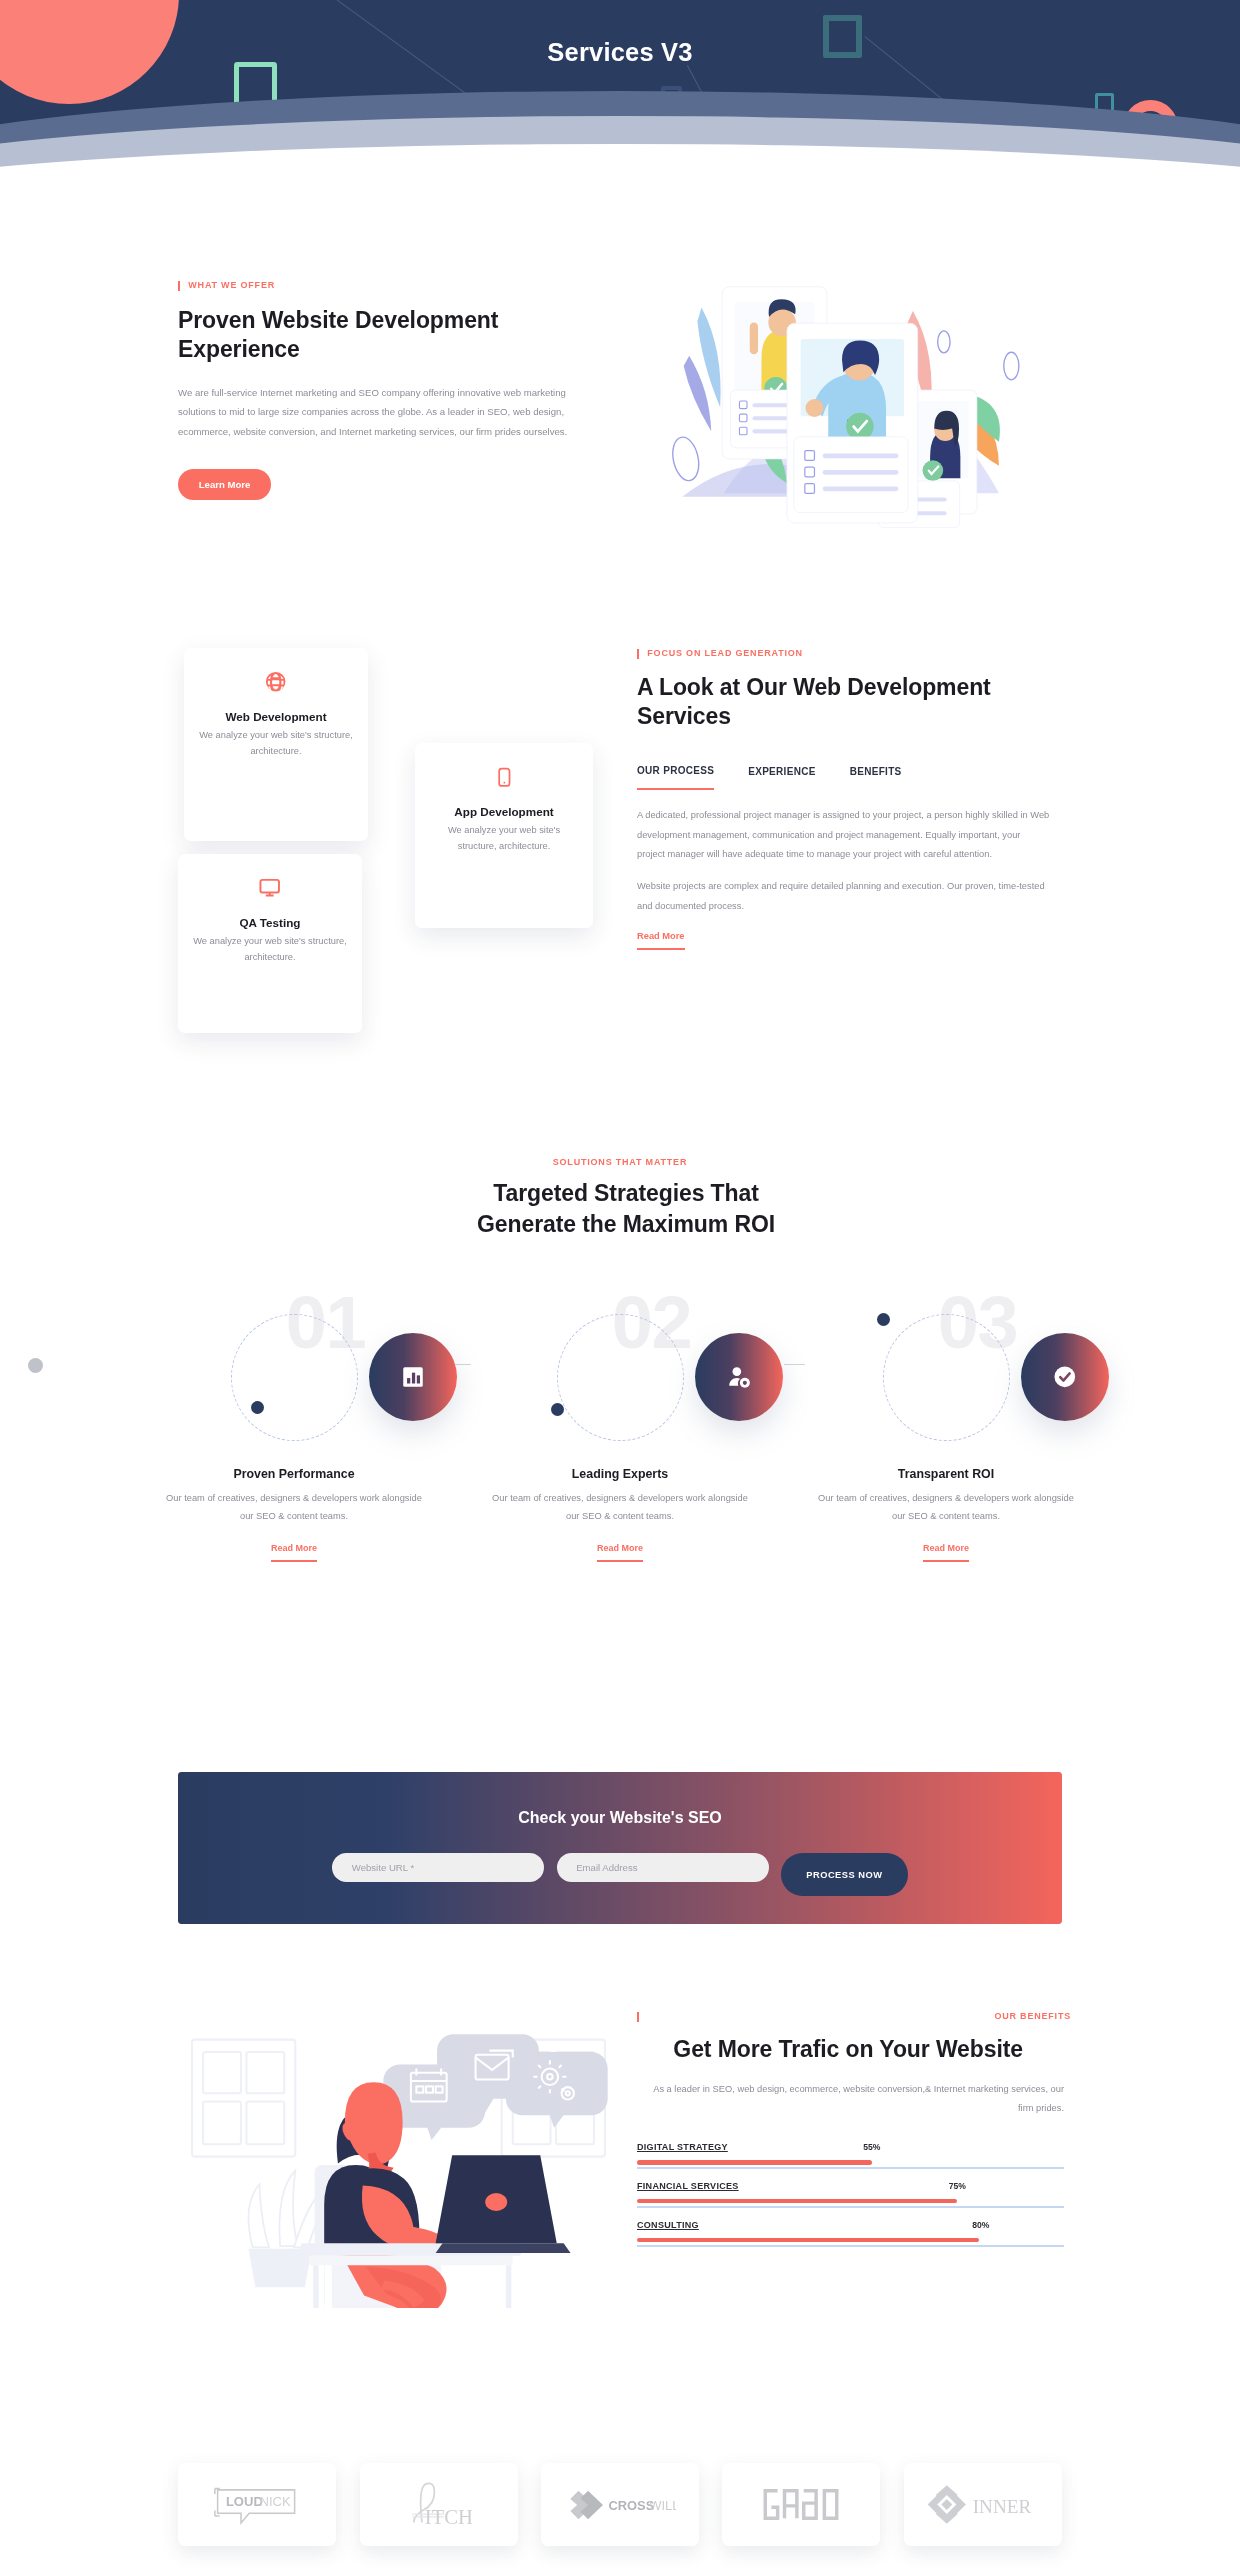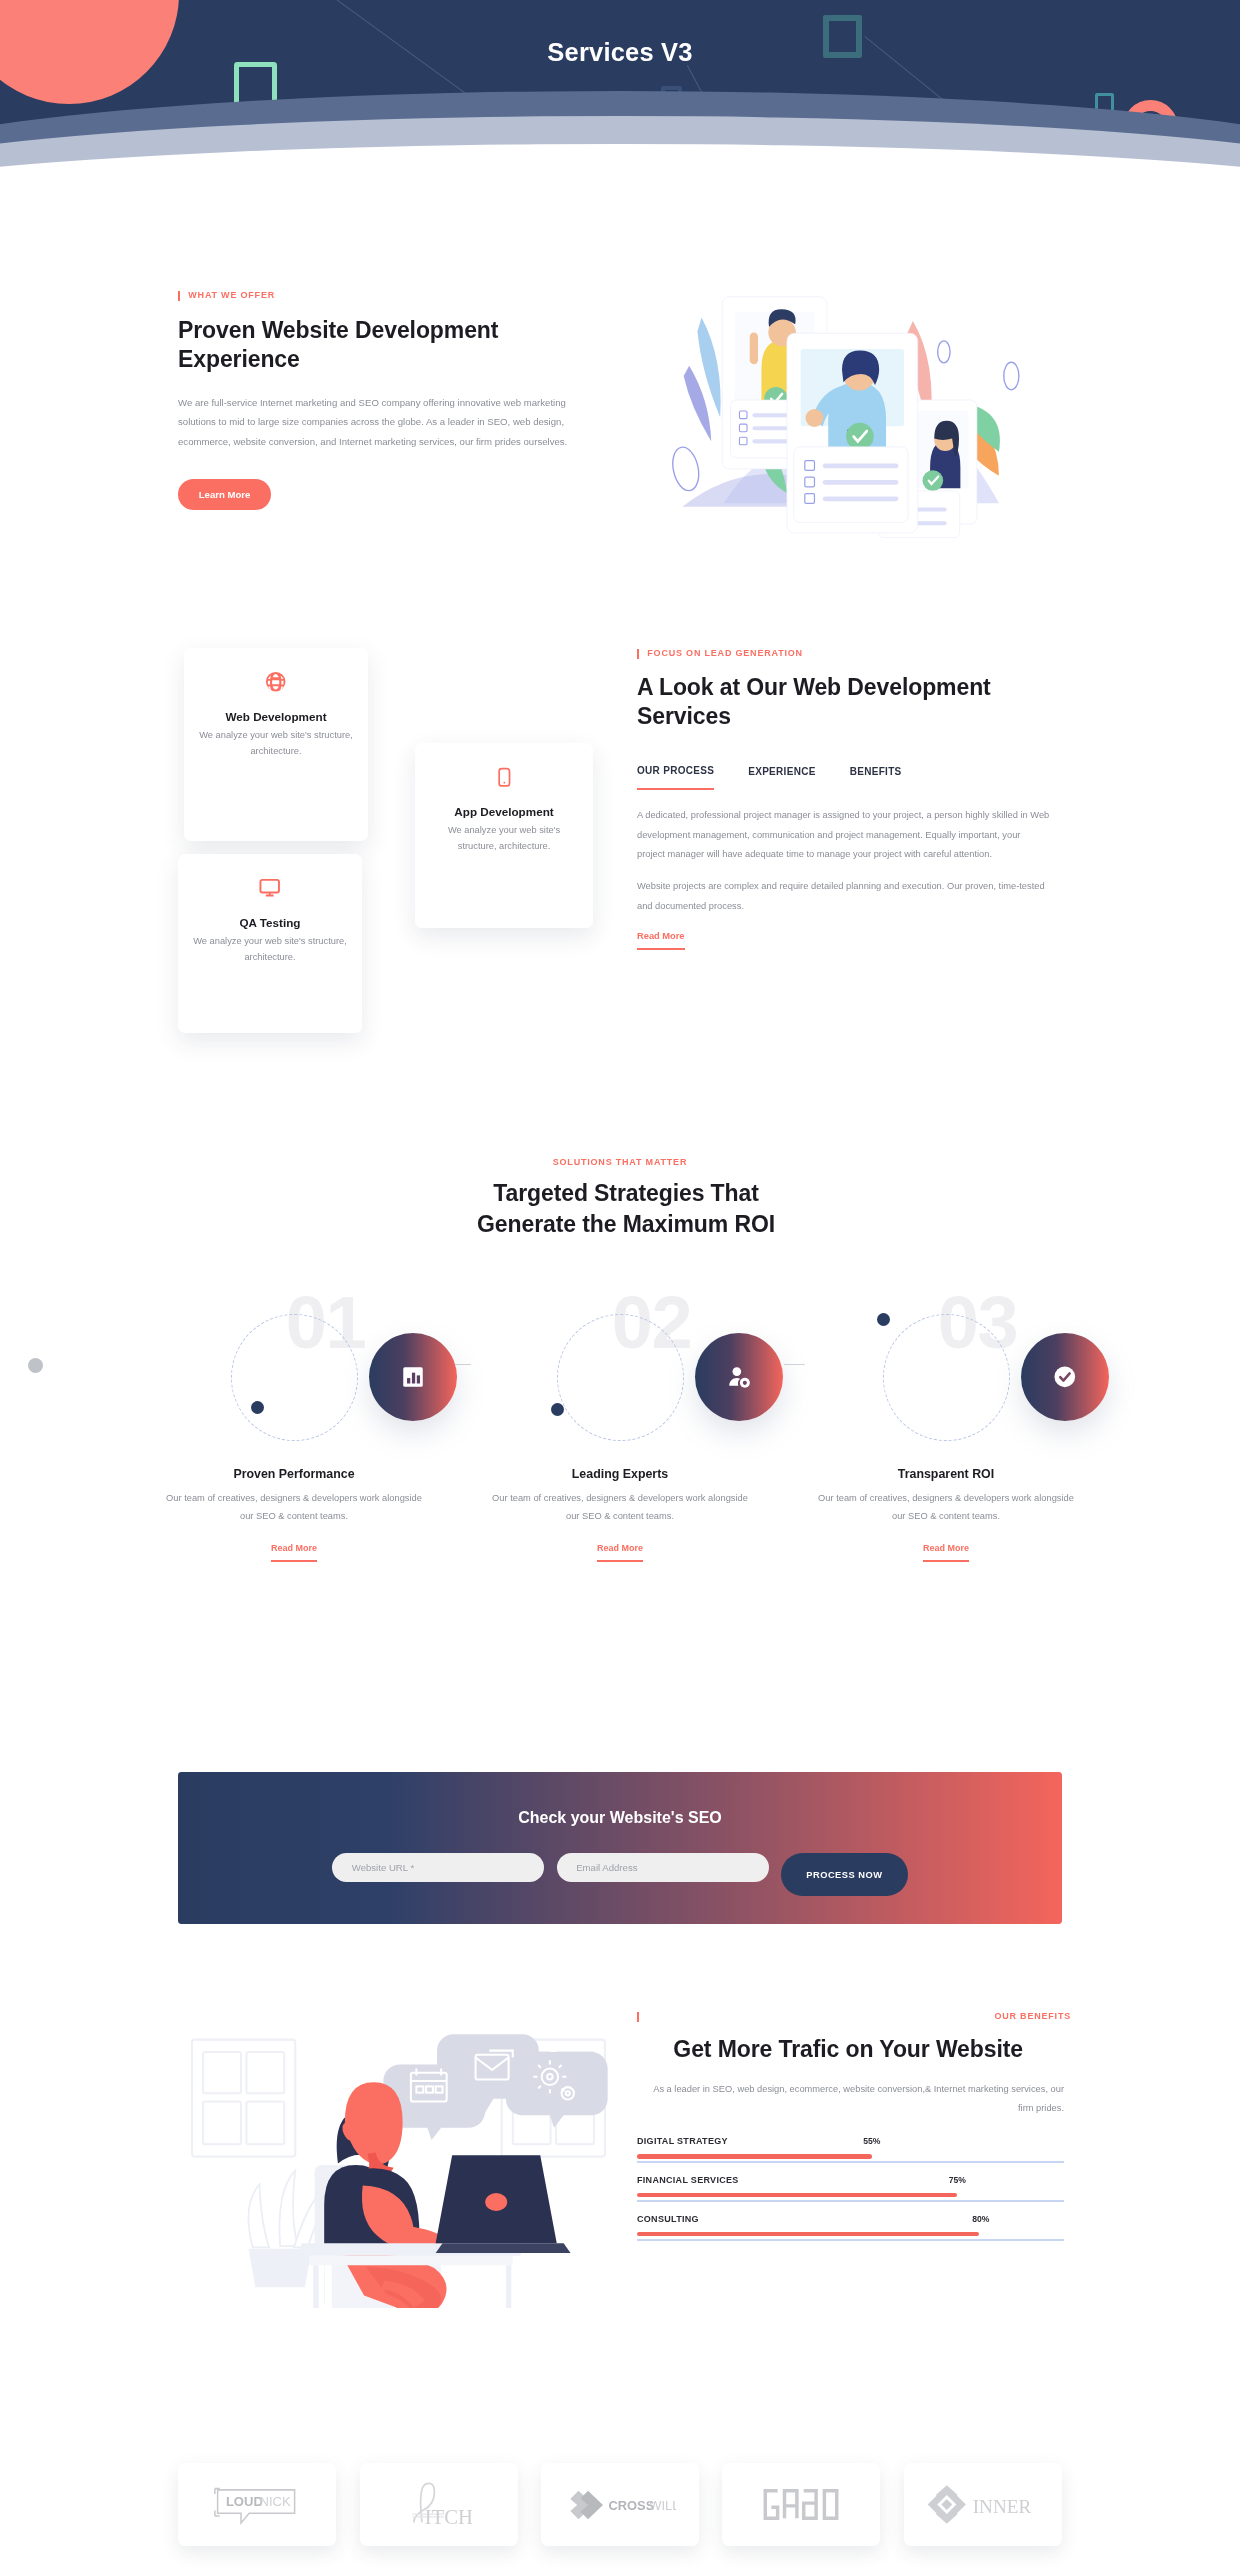--- a/index.html
+++ b/index.html
@@ -73,21 +73,21 @@
     border-radius:18px; padding:10.3px 20.7px; font-size:9.6px; font-weight:bold;
     cursor:pointer; line-height:1;
   }
   .readmore {
     display:inline-block; color:#fb6f62; font-size:9.6px; font-weight:bold;
     text-decoration:none; padding-bottom:6.2px; border-bottom:2.1px solid #fb6f62;
     line-height:1.1;
   }
 
   
-  .sec-offer { position:absolute; left:0; top:269px; width:1240px; height:331px; }
+  .sec-offer { position:absolute; left:0; top:259px; width:1240px; height:331px; }
   .offer-left { position:absolute; left:178px; top:22px; width:434px; }
   .offer-left h2 { margin-top:15px; width:434px; }
   .offer-left p { margin-top:18px; width:413px; }
   .offer-left .btn-pill { margin-top:27.6px; }
   .offer-art { position:absolute; left:641px; top:0px; width:413px; height:269px; }
 
   
 
   
   .sec-two { position:absolute; left:0; top:634px; width:1240px; height:455px; }
@@ -162,21 +162,21 @@
     padding:0 25px; font-size:9.3px; font-weight:bold; letter-spacing:0.5px; cursor:pointer;
     font-family:"Liberation Sans", sans-serif;
   }
 
   
   .sec-ben { position:absolute; left:0; top:1998px; width:1240px; height:358px; }
   .ben-art { position:absolute; left:178px; top:20.7px; width:441px; height:289px; }
   .ben-col { position:absolute; left:637px; top:13.8px; width:434px;text-align:right; }
   .ben-col h2 { margin-top:13.8px; width:386px; }
   .ben-col p.body { margin-top:15px; width:427px; font-size:9.3px; line-height:2.0; }
-  .bars { margin-top:19px; width:427px; }
+  .bars { margin-top:25px; width:427px;text-decoration:underline; }
   .bar-row { position:relative; padding-bottom:19.3px; }
   .bar-top { display:flex; align-items:center; }
   .bar-label { font-size:9px; font-weight:bold; letter-spacing:0.3px; color:#2b2b33; }
   .bar-pct { position:absolute; font-size:8.6px; font-weight:bold; color:#2b2b33; top:0; }
   .bar-track { position:relative; margin-top:7.6px; height:2.1px; background:transparent; }
   .bar-line { position:absolute; left:0; right:0; top:7.6px; height:1.4px; background:#c7d6f2; }
   .bar-fill { position:absolute; left:0; top:0; height:4.8px; background:#f4655c; border-radius:2.8px; }
 
   
   .sec-logos { position:absolute; left:0; top:2463px; width:1240px; height:110px; }

